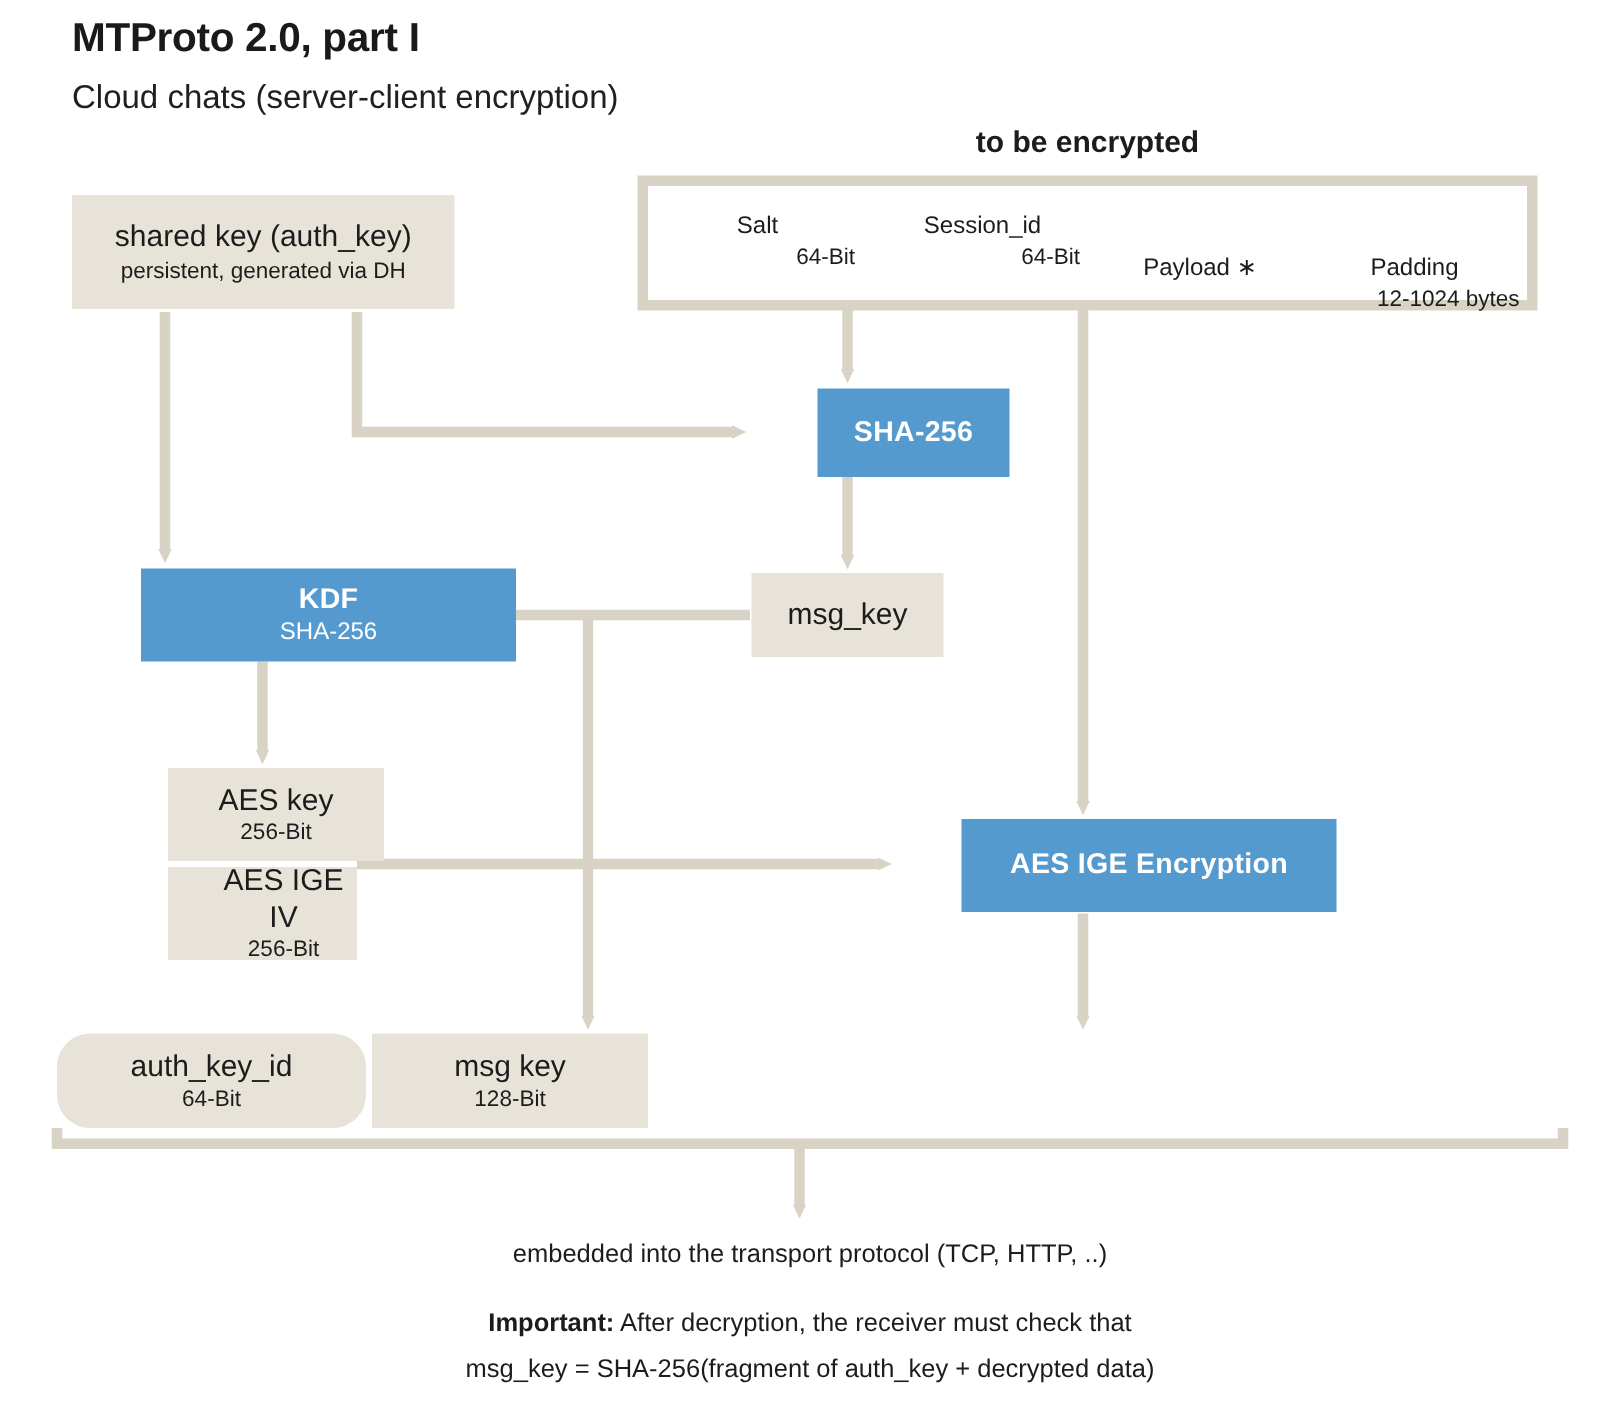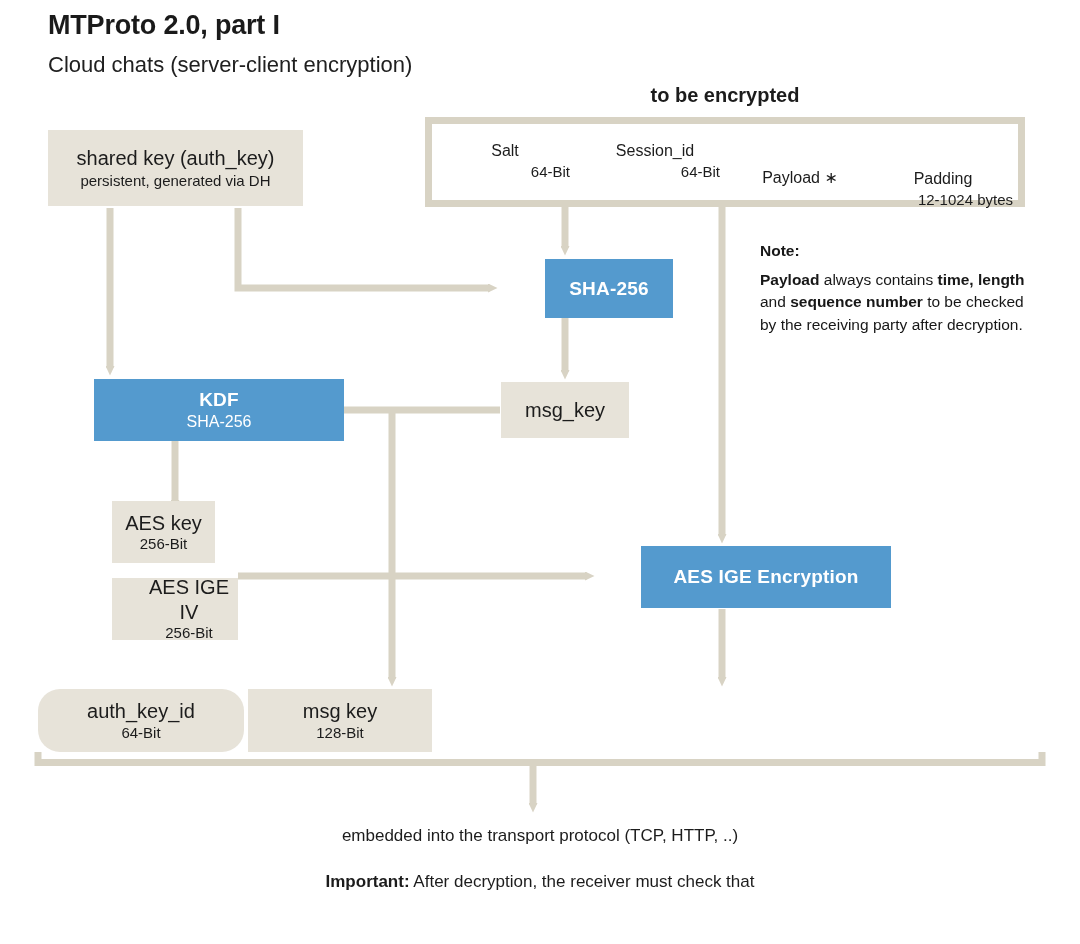--- a/index.html
+++ b/index.html
@@ -98,44 +98,35 @@
   </div>
   <div class="colhead" style="left:735px;top:142px;width:130px;margin-top:26px;">
     <span class="b1">Payload ∗</span>
     <span class="b2"></span>
   </div>
   <div class="colhead" style="left:873px;top:154px;width:140px;margin-top:16px;">
     <span class="b1">Padding</span>
     <span class="b2">12-1024 bytes</span>
   </div>
 
-  <div class="note" style="left:760px;top:240px;">
-    <div style="font-weight:bold;">Note:</div>
-    <div style="margin-top:6px;">
-      <b>Payload</b><span> always contains </span><b>time,</b>
-      <b>length</b><span> and </span><b>sequence number</b>
-      <span>to be checked by the receiving</span>
-      <span>party after decryption.</span>
-    </div>
-  </div>
 
   <div class="box blue" style="left:501px;top:259px;width:128px;height:59px;">
     <div class="bluebig">SHA-256</div>
   </div>
 
   <div class="box beige" style="left:501px;top:382px;width:128px;height:56px;">
     <div class="b1">msg_key</div>
   </div>
 
   <div class="box blue" style="left:50px;top:379px;width:250px;height:62px;">
     <div class="bluebig">KDF</div>
     <div class="bluesm" style="margin-top:1px;">SHA-256</div>
   </div>
 
-  <div class="box beige" style="left:112px;top:501px;width:103px;height:62px;">
+  <div class="box beige" style="left:112px;top:512px;width:144px;height:62px;">
     <div class="b1">AES key</div>
     <div class="b2">256-Bit</div>
   </div>
   <div class="box beige" style="left:112px;top:578px;width:126px;height:62px;padding-left:28px;">
     <div class="b1">AES IGE IV</div>
     <div class="b2">256-Bit</div>
   </div>
 
   <div class="box blue" style="left:597px;top:546px;width:250px;height:62px;">
     <div class="bluebig">AES IGE Encryption</div>
@@ -147,14 +138,15 @@
   </div>
   <div class="box beige" style="left:248px;top:689px;width:184px;height:63px;">
     <div class="b1">msg key</div>
     <div class="b2">128-Bit</div>
   </div>
 
   <div class="foot" style="top:872px;">
     <b>Important:</b><span> After decryption, the receiver must check that</span>
   </div>
   <div class="foot" style="top:826px;">embedded into the transport protocol (TCP, HTTP, ..)</div>
+  <div class="foot" style="top:903px;">msg_key = SHA-256(fragment of auth_key + decrypted data)</div>
 
 </div>
 
 </body></html>

